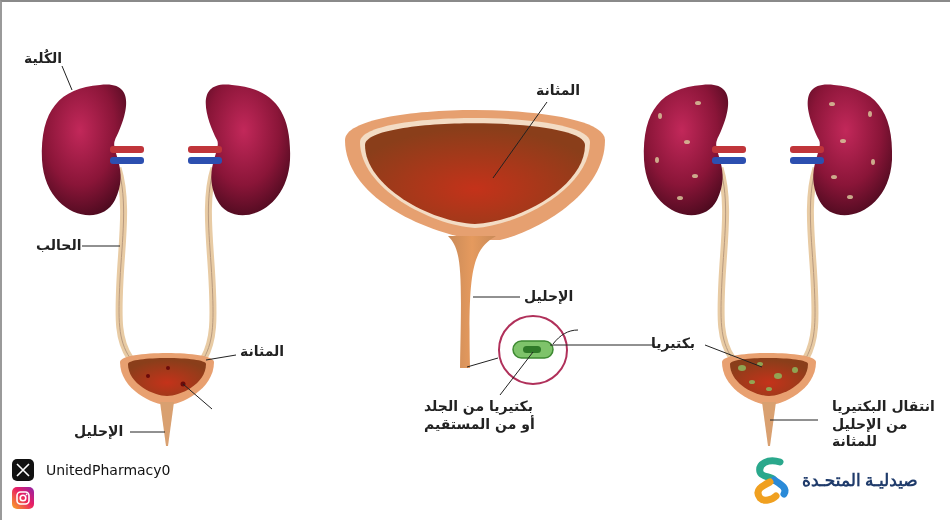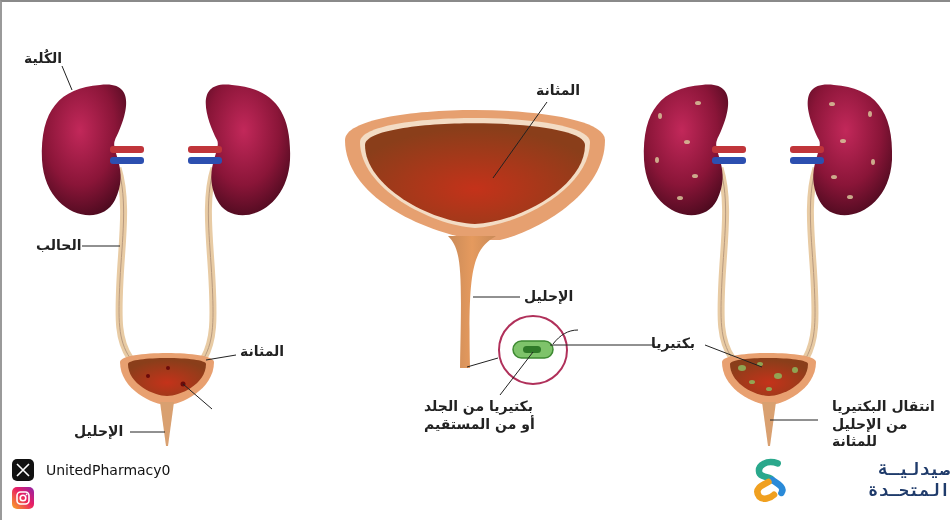--- a/index.html
+++ b/index.html
@@ -21,21 +21,21 @@
   .lbl.multi { white-space: normal; text-align: left; }
   .social {
     position: absolute; left: 12px; display: flex; align-items: center; gap: 12px;
     font-family: "DejaVu Sans", sans-serif; font-weight: normal; font-size: 14px; color: #111;
   }
   .sicon {
     width: 22px; height: 22px; border-radius: 5px; display: flex; align-items: center; justify-content: center;
   }
   .logo { position: absolute; left: 750px; top: 456px; display: flex; align-items: center; gap: 8px; }
   .logo-text { display: flex; flex-direction: column; align-items: flex-end; }
-  .logo-ar { font-family: Liberation Mono, monospace; font-weight: bold; font-size: 17px; color: #1f3b6b; direction: rtl; }
+  .logo-ar { font-family: Liberation Serif, serif; font-weight: bold; font-size: 17px; color: #1f3b6b; direction: rtl; }
   .logo-en { font-family: "DejaVu Serif", serif; font-size: 15px; color: #1f3b6b; }
 </style>
 </head>
 <body>
 
 <div class="frame"></div>
 
 <svg class="art" width="950" height="520" viewBox="0 0 950 520">
   <defs>
     <radialGradient id="kid" cx="0.45" cy="0.35" r="0.7">

